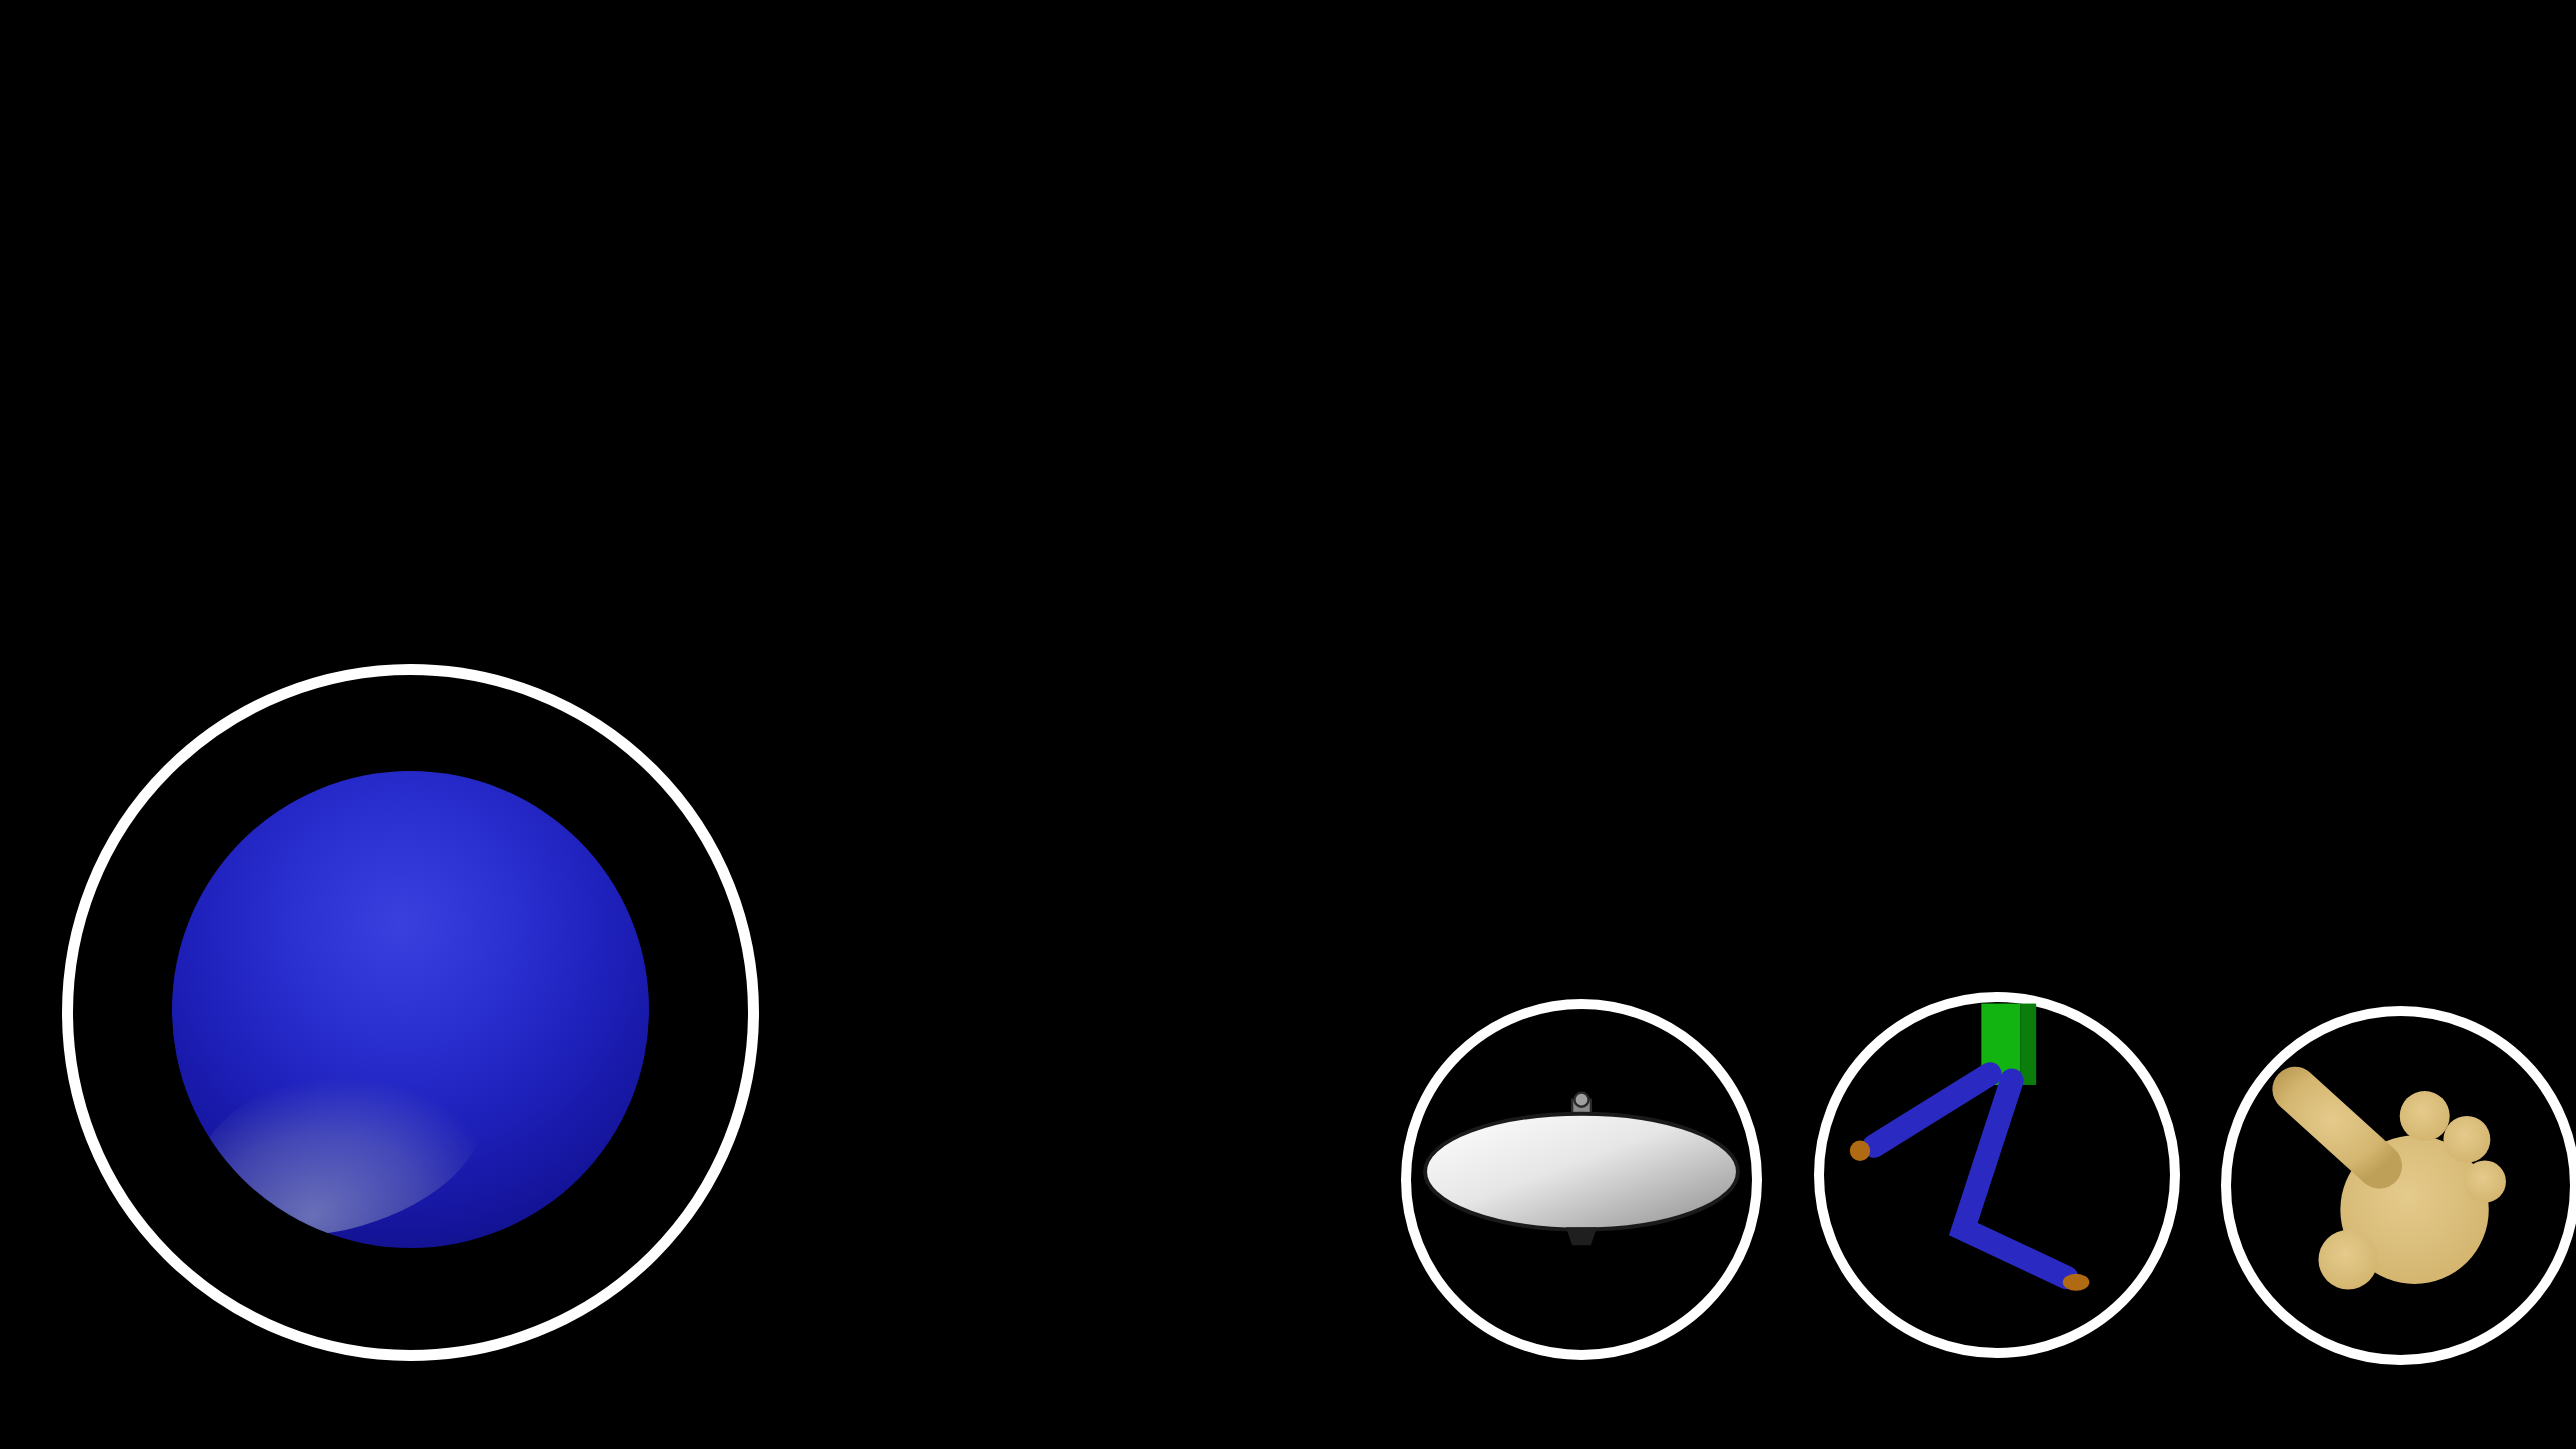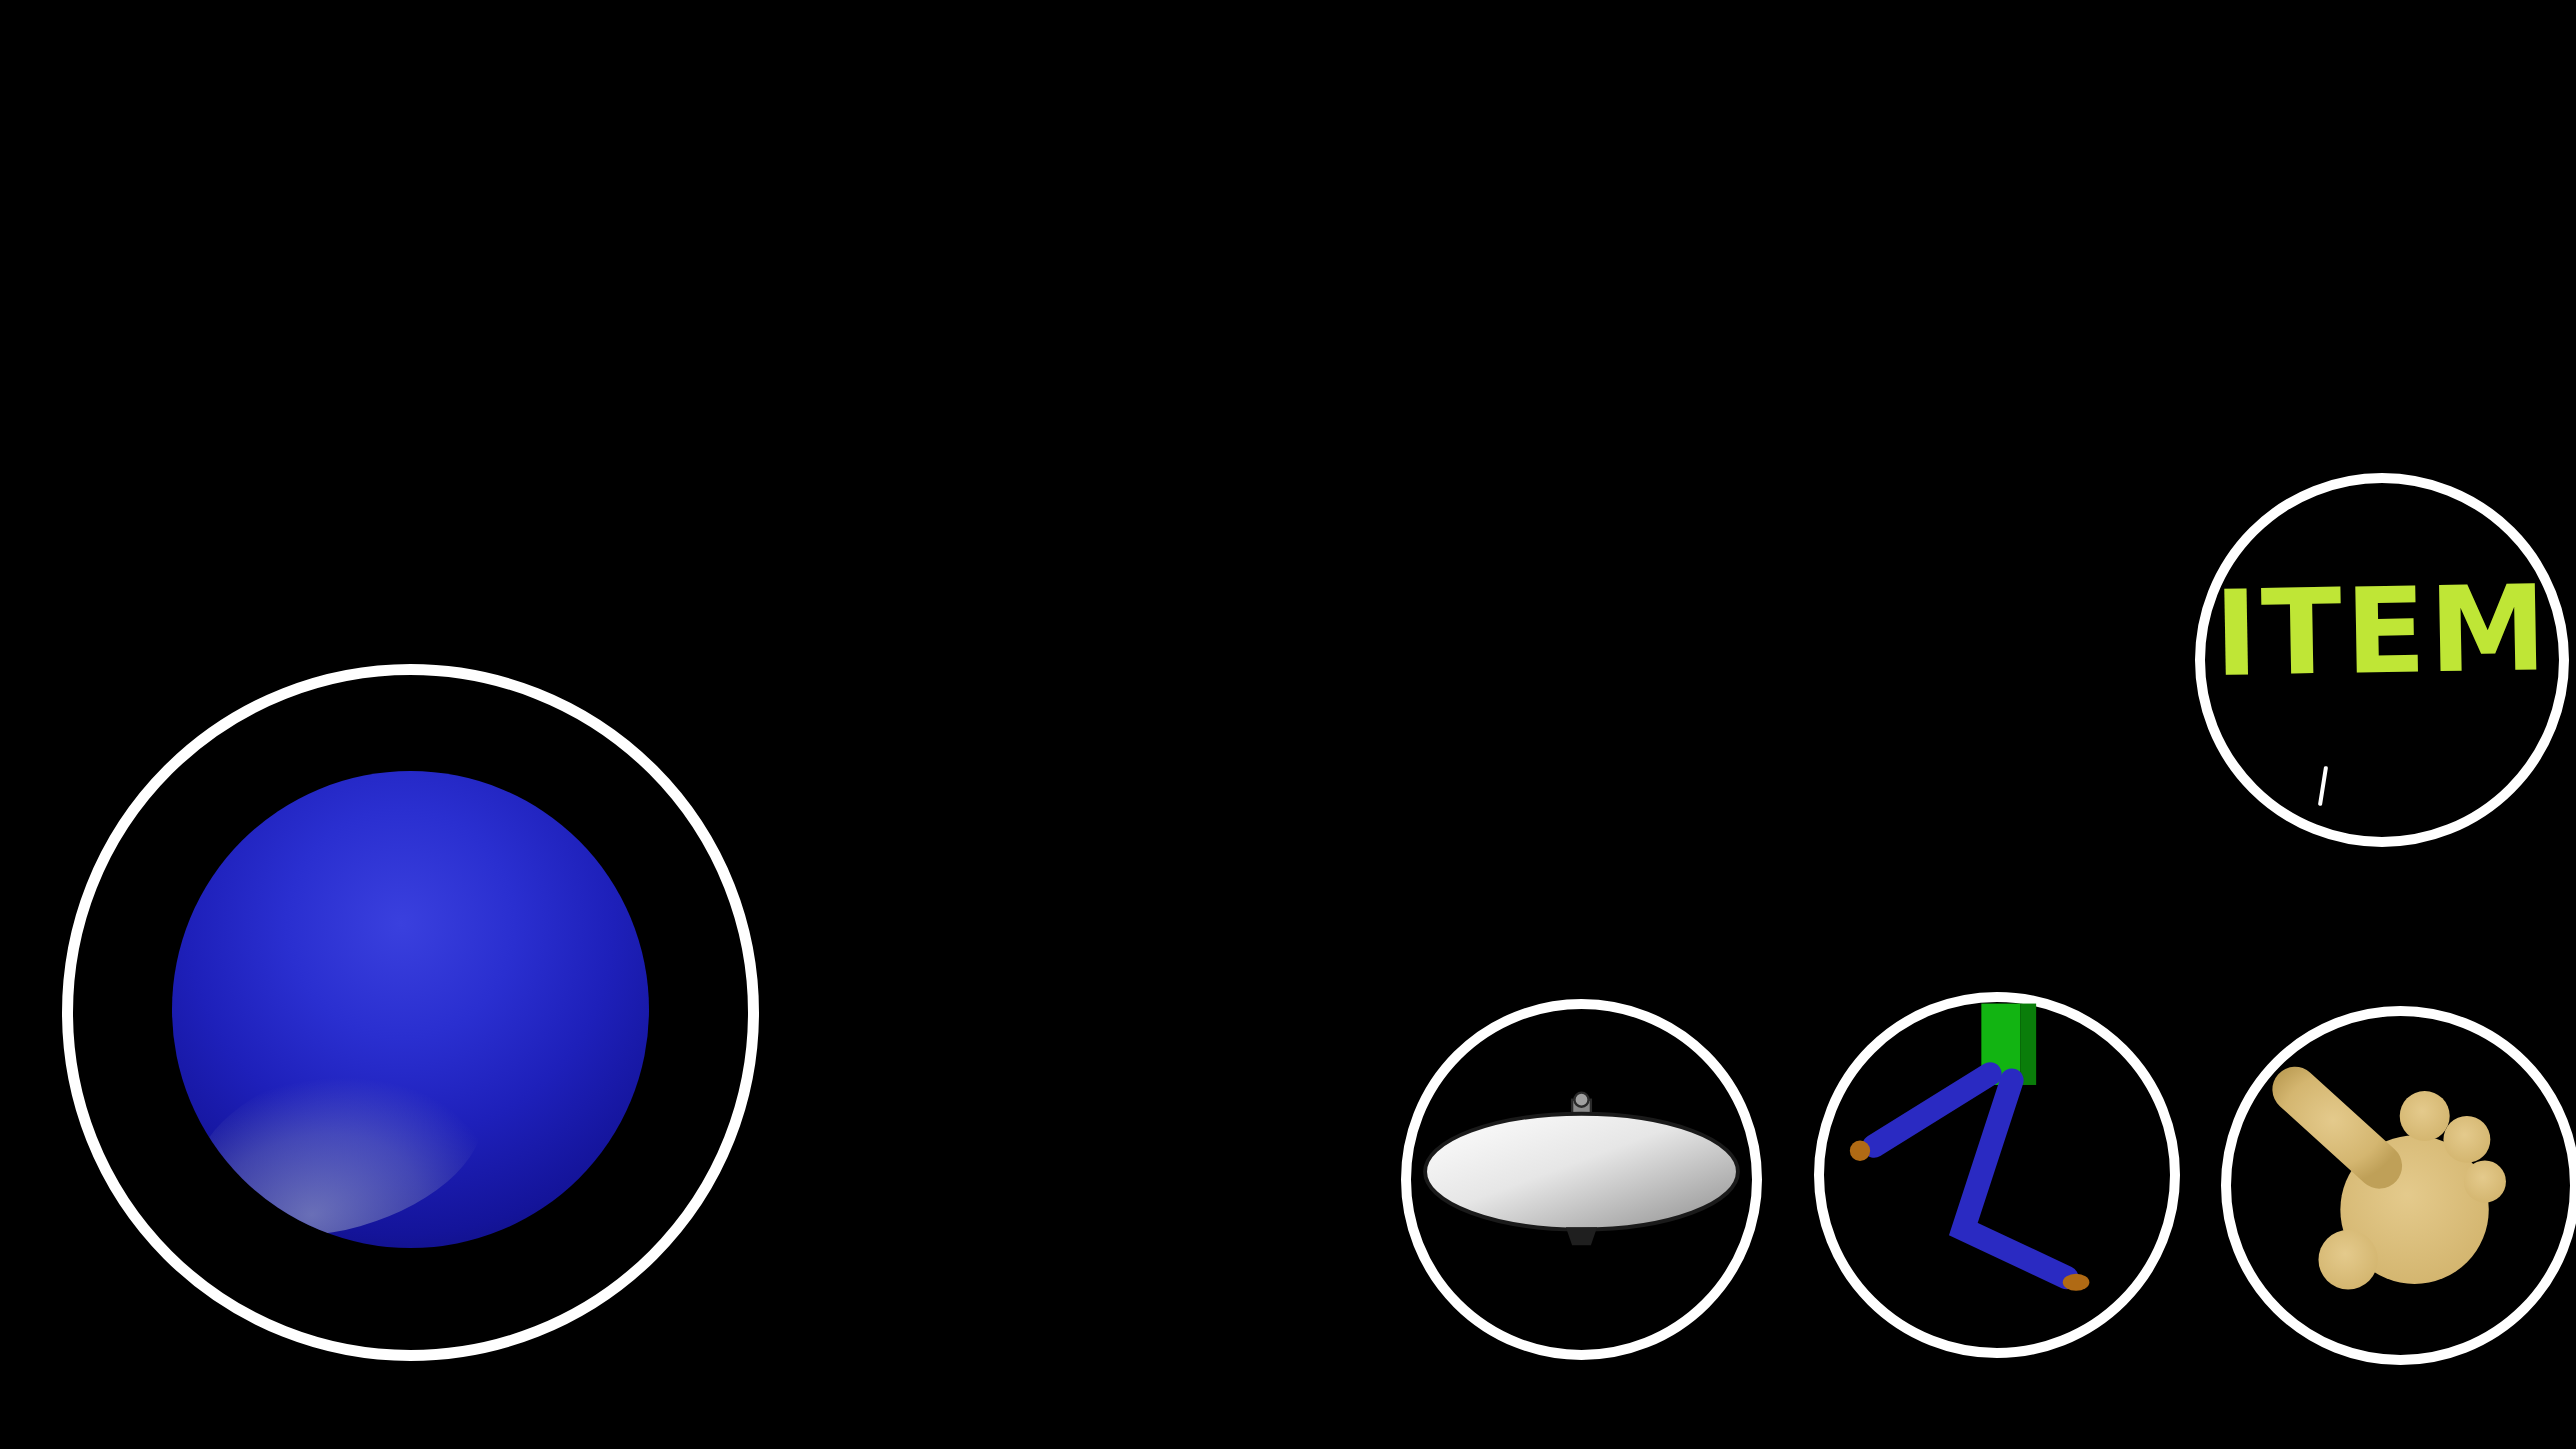--- a/index.html
+++ b/index.html
@@ -94,24 +94,20 @@
 <body>
 
 <div class="stage">
 
   <div class="ring slot-ball">
     <div class="ball">
       <div class="ball-sheen"></div>
     </div>
   </div>
 
-  <div class="ring slot-item">
-    <div class="item-label">ITEM</div>
-    <div class="cursor-tick"></div>
-  </div>
 
   <div class="ring slot-mirror">
     <svg class="slot-icon" viewBox="0 0 436 436">
       <defs>
         <linearGradient id="mirror-grad" x1="0" y1="0" x2="1" y2="1">
           <stop offset="0" stop-color="#ffffff"></stop>
           <stop offset="0.45" stop-color="#e6e6e6"></stop>
           <stop offset="1" stop-color="#8d8d8d"></stop>
         </linearGradient>
       </defs>

